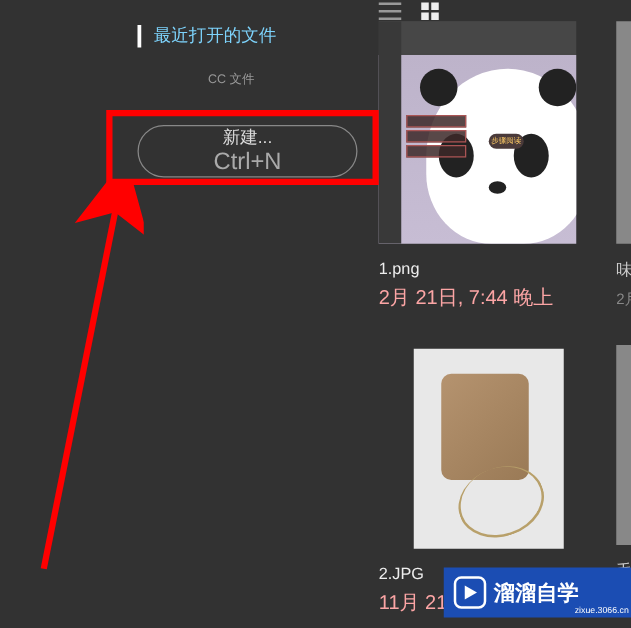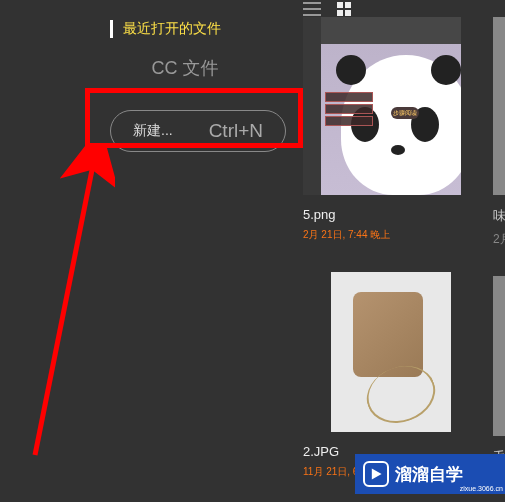--- a/index.html
+++ b/index.html
@@ -43,48 +43,49 @@
       height: 6px;
       background: #eee;
     }
     .sidebar {
       position: absolute;
       left: 80px;
       top: 20px;
       width: 220px;
     }
     .recent-files {
-      color: #fde047;
+      color: #7dd3fc;
       font-size: 14px;
       border-left: 3px solid #fff;
       padding-left: 10px;
       margin-bottom: 18px;
       margin-left: 30px;
     }
     .cc-files {
       color: #999;
-      font-size: 18px;
+      font-size: 10px;
       text-align: center;
       margin-bottom: 30px;
       margin-left: -10px;
     }
     .pill-button {
       border: 1px solid #888;
       border-radius: 22px;
       height: 42px;
       width: 176px;
       margin-left: 30px;
       display: flex;
       align-items: center;
       justify-content: space-between;
       padding: 0 22px;
       color: #ddd;
       font-size: 14px;
       margin-bottom: 14px;
       cursor: pointer;
+      flex-direction: column;
     }
     .pill-button .shortcut {
       font-size: 19px;
       color: #aaa;
     }
     .highlight-box {
       position: absolute;
       left: 85px;
       top: 88px;
       width: 218px;
@@ -114,22 +115,22 @@
       background: #555;
       position: relative;
       overflow: hidden;
     }
     .thumb-name {
       color: #eee;
       font-size: 13px;
       margin-top: 12px;
     }
     .thumb-date {
-      color: #f97316;
-      font-size: 10px;
+      color: #fca5a5;
+      font-size: 16px;
       margin-top: 6px;
     }
     
     .panda-bg {
       background: linear-gradient(to bottom, #474747 0%, #474747 15%, #bdb3ca 15%, #c7bdd4 100%);
     }
     .panda-shape {
       position: absolute;
       bottom: 0;
       right: -10px;
@@ -331,21 +332,21 @@
       <div class="panda-eye-l"></div>
       <div class="panda-eye-r"></div>
       <div class="panda-nose"></div>
       <div class="ps-callout">
           <div></div>
           <div></div>
           <div></div>
         </div>
       <div class="ps-dot">步骤阅读</div>
     </div>
-    <div class="thumb-name">5.png</div>
+    <div class="thumb-name">1.png</div>
     <div class="thumb-date">2月 21日, 7:44 晚上</div>
   </div>
   <div class="thumb-item">
     <div class="thumb-img-2">
       <div class="bag-body"></div>
       <div class="bag-chain"></div>
     </div>
     <div class="thumb-name" style="margin-left:0;">2.JPG</div>
     <div class="thumb-date">11月 21日, 6</div>
   </div>

